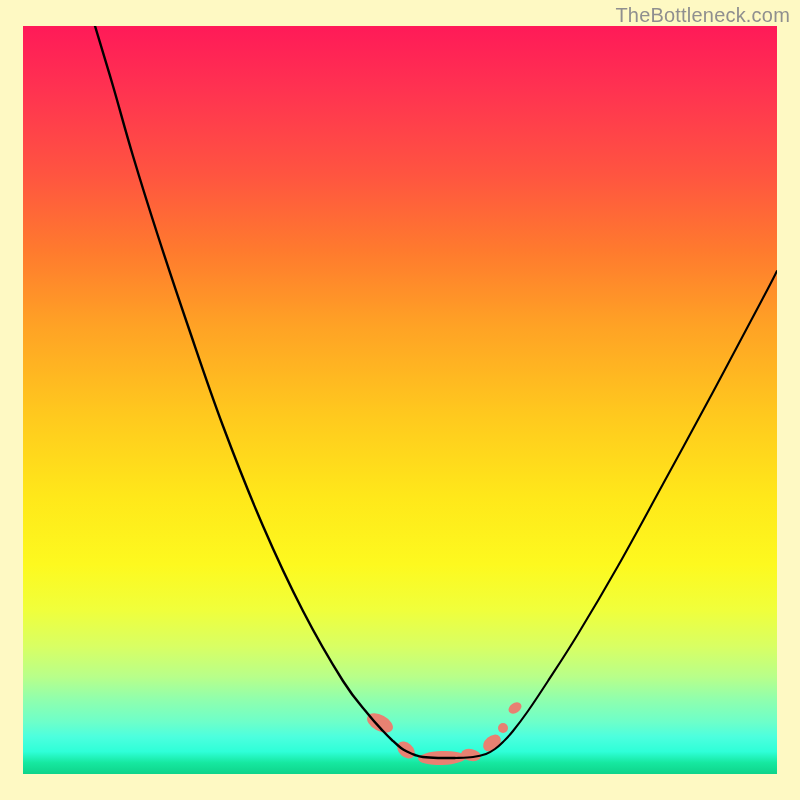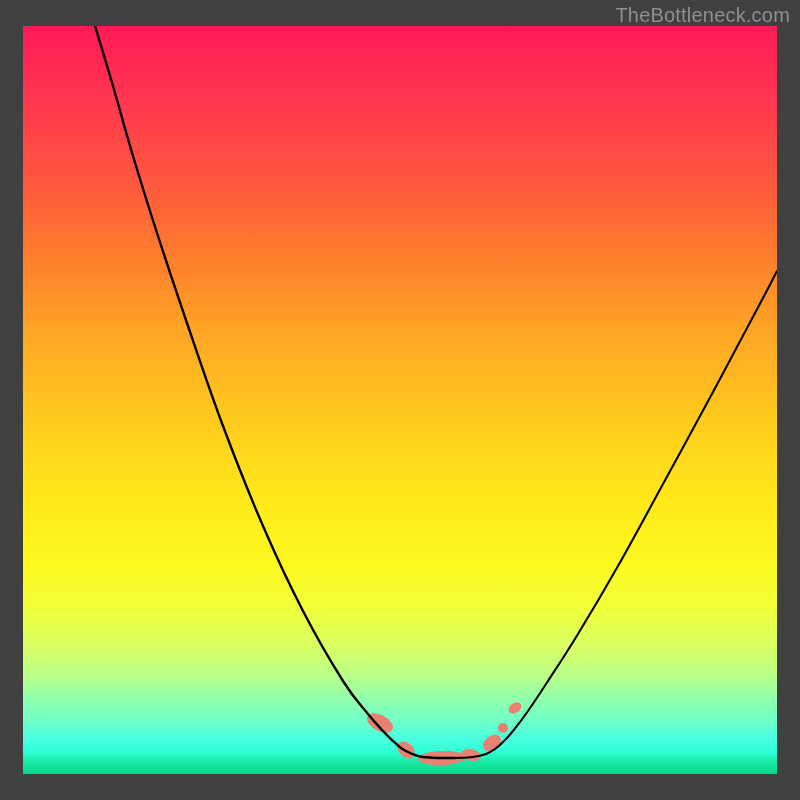--- a/index.html
+++ b/index.html
@@ -7,21 +7,21 @@
     padding: 0;
     width: 800px;
     height: 800px;
     background: #000;
     overflow: hidden;
   }
   .stage {
     position: relative;
     width: 800px;
     height: 800px;
-    background: #404040;
+    background: #fef9c3;
     text-align: right;
   }
   .plot {
     position: absolute;
     left: 23px;
     top: 26px;
     width: 754px;
     height: 748px;
     
     background: linear-gradient(to bottom,

